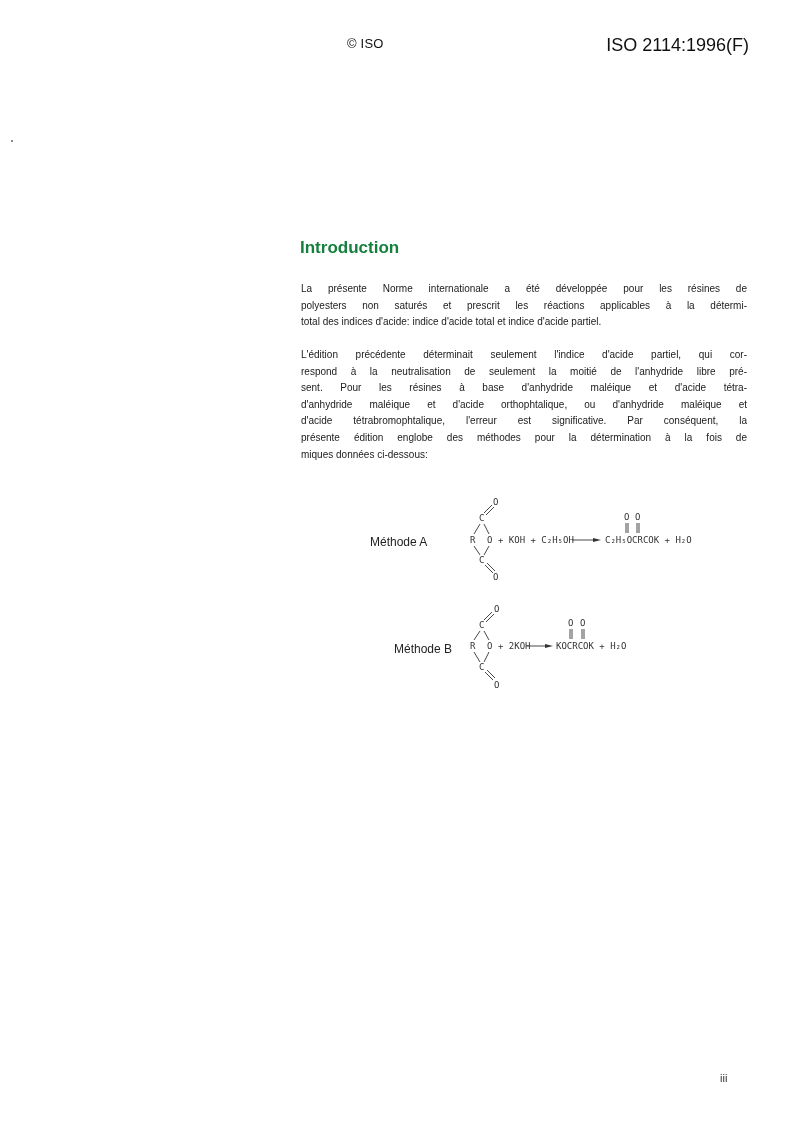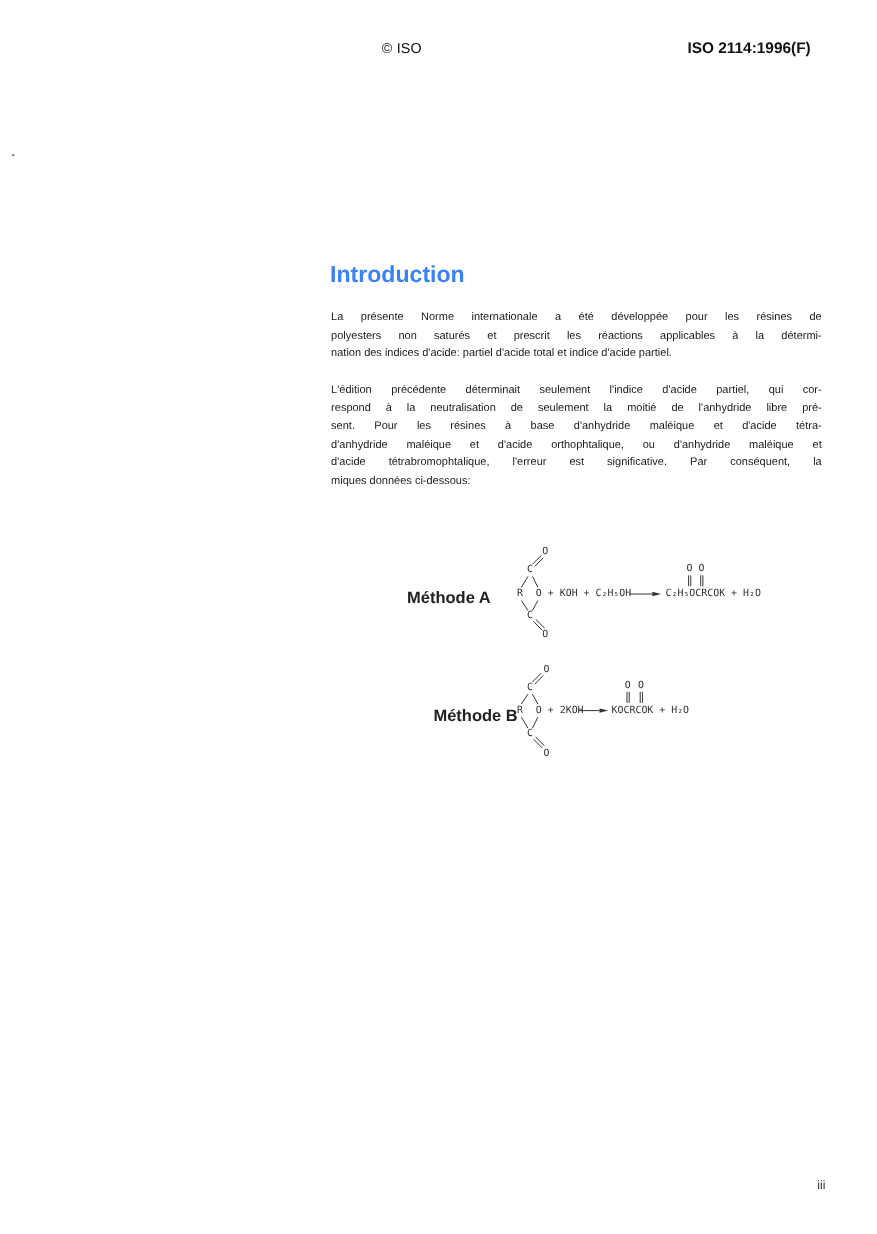--- a/index.html
+++ b/index.html
@@ -18,40 +18,40 @@
     .header-left {
       position: absolute;
       left: 299px;
       top: 36px;
       font-size: 13px;
       letter-spacing: 0.2px;
       margin-left: 48px;
     }
     .header-right {
       position: absolute;
-      right: 60px;
+      right: 48px;
       top: 35px;
-      font-size: 14px;
-      font-weight: bold;
+      font-size: 18px;
+      font-weight: normal;
     }
     .speck {
       position: absolute;
       left: 11px;
       top: 140px;
       width: 2px;
       height: 2px;
       background: #888;
     }
     .heading {
       position: absolute;
       left: 300px;
       top: 238px;
-      font-size: 21px;
+      font-size: 17px;
       font-weight: bold;
-      color: #3b82f6;
+      color: #15803d;
     }
     .para {
       position: absolute;
       left: 301px;
       width: 446px;
       font-size: 10px;
       line-height: 16.6px;
       text-align: justify;
       color: #1a1a1a;
     }
@@ -61,67 +61,68 @@
       display: block;
       text-align: justify;
       text-align-last: justify;
       white-space: nowrap;
     }
     .para .line.last {
       text-align-last: left;
     }
     .method-label {
       position: absolute;
-      font-size: 15px;
-      font-weight: bold;
+      font-size: 12px;
+      font-weight: normal;
       color: #222;
     }
     .method-a-label { left: 370px; top: 535px; }
     .method-b-label { left: 370px; top: 642px; margin-left: 24px; }
     .chem {
       position: absolute;
       font-family: "DejaVu Sans Mono", monospace;
       font-size: 9px;
       color: #333;
       line-height: 1;
     }
     svg.bonds {
       position: absolute;
       overflow: visible;
     }
     .page-number {
       position: absolute;
-      left: 743px;
+      left: 720px;
       top: 1072px;
       font-size: 11px;
       color: #333;
     }
   </style>
 </head>
 <body>
 
 <div class="speck"></div>
 
 <div class="header-left">© ISO</div>
 <div class="header-right">ISO 2114:1996(F)</div>
 
 <div class="heading">Introduction</div>
 
 <div class="para para-1">
   <span class="line">La présente Norme internationale a été développée pour les résines de</span>
   <span class="line">polyesters non saturés et prescrit les réactions applicables à la détermi-</span>
-  <span class="line last">nation des indices d'acide: partiel d'acide total et indice d'acide partiel.</span>
+  <span class="line last">total des indices d'acide: indice d'acide total et indice d'acide partiel.</span>
 </div>
 
 <div class="para para-2">
   <span class="line">L'édition précédente déterminait seulement l'indice d'acide partiel, qui cor-</span>
   <span class="line">respond à la neutralisation de seulement la moitié de l'anhydride libre pré-</span>
   <span class="line">sent. Pour les résines à base d'anhydride maléique et d'acide tétra-</span>
   <span class="line">d'anhydride maléique et d'acide orthophtalique, ou d'anhydride maléique et</span>
   <span class="line">d'acide tétrabromophtalique, l'erreur est significative. Par conséquent, la</span>
+  <span class="line">présente édition englobe des méthodes pour la détermination à la fois de</span>
   <span class="line last">miques données ci-dessous:</span>
 </div>
 
 <div>
   <div class="method-label method-a-label">Méthode A</div>
 
   <div class="chem" style="left:493px; top:498px;">O</div>
   <div class="chem" style="left:479px; top:514px;">C</div>
   <div class="chem" style="left:470px; top:536px;">R</div>
   <div class="chem" style="left:487px; top:536px;">O</div>

